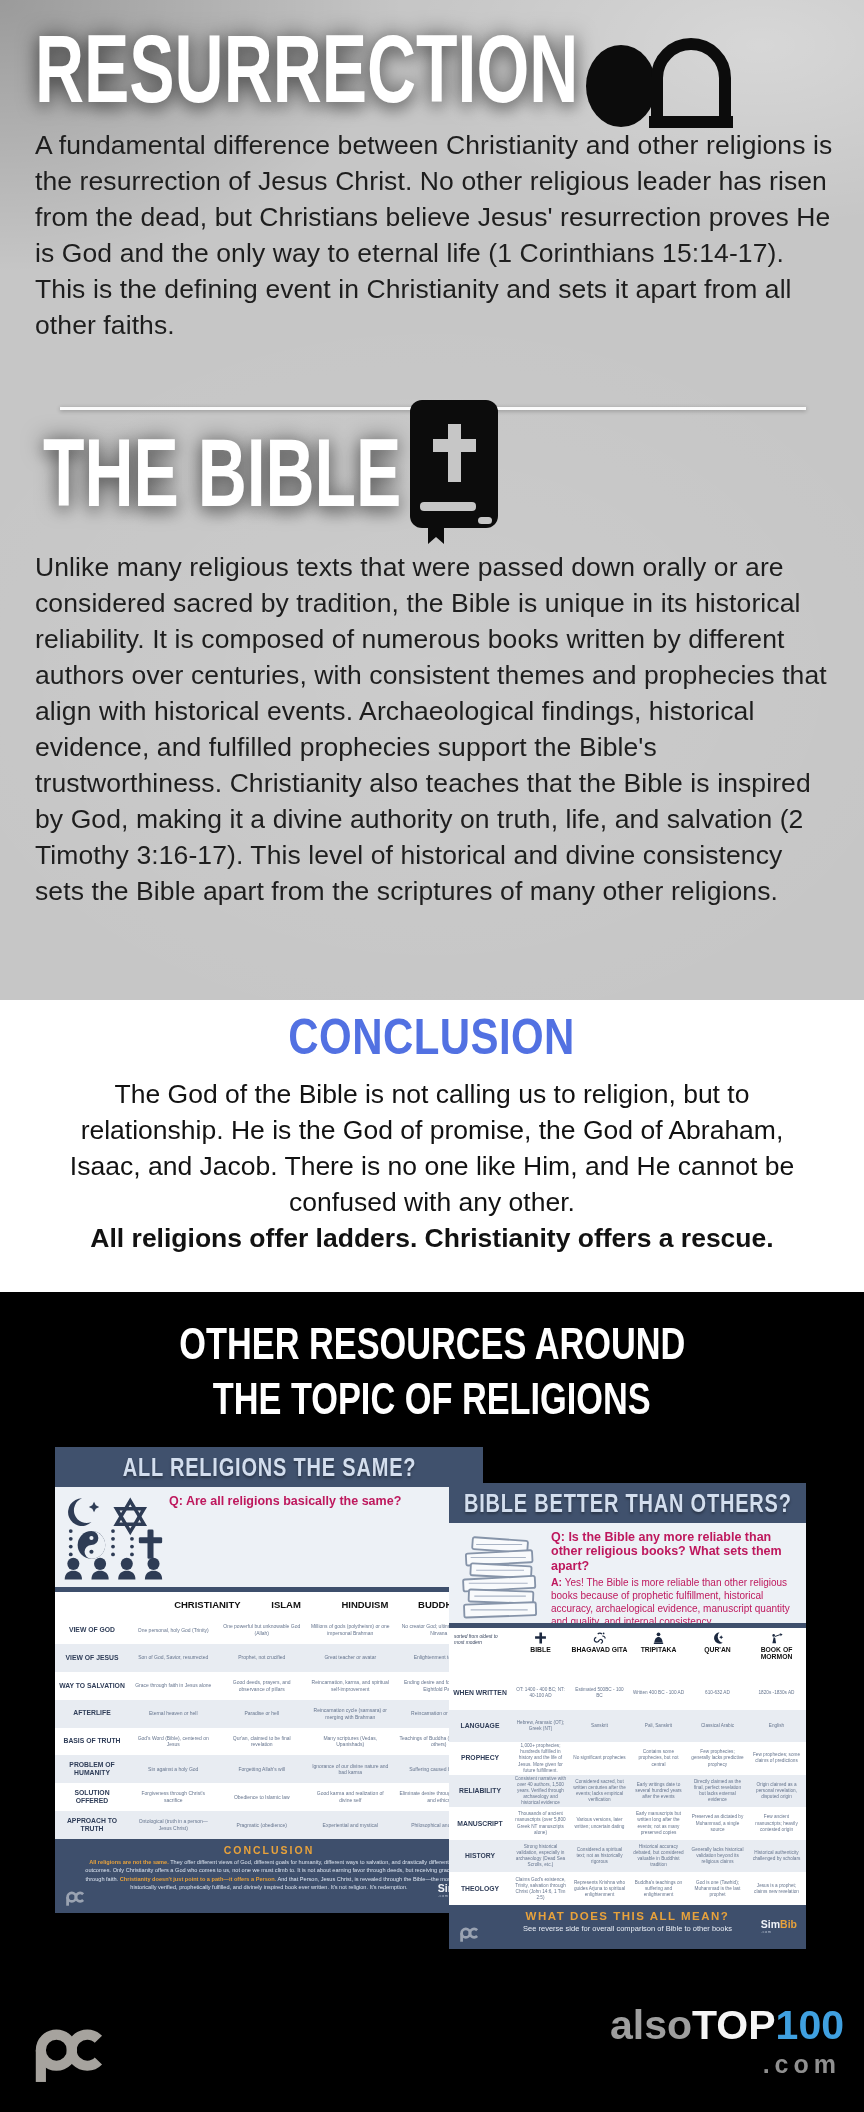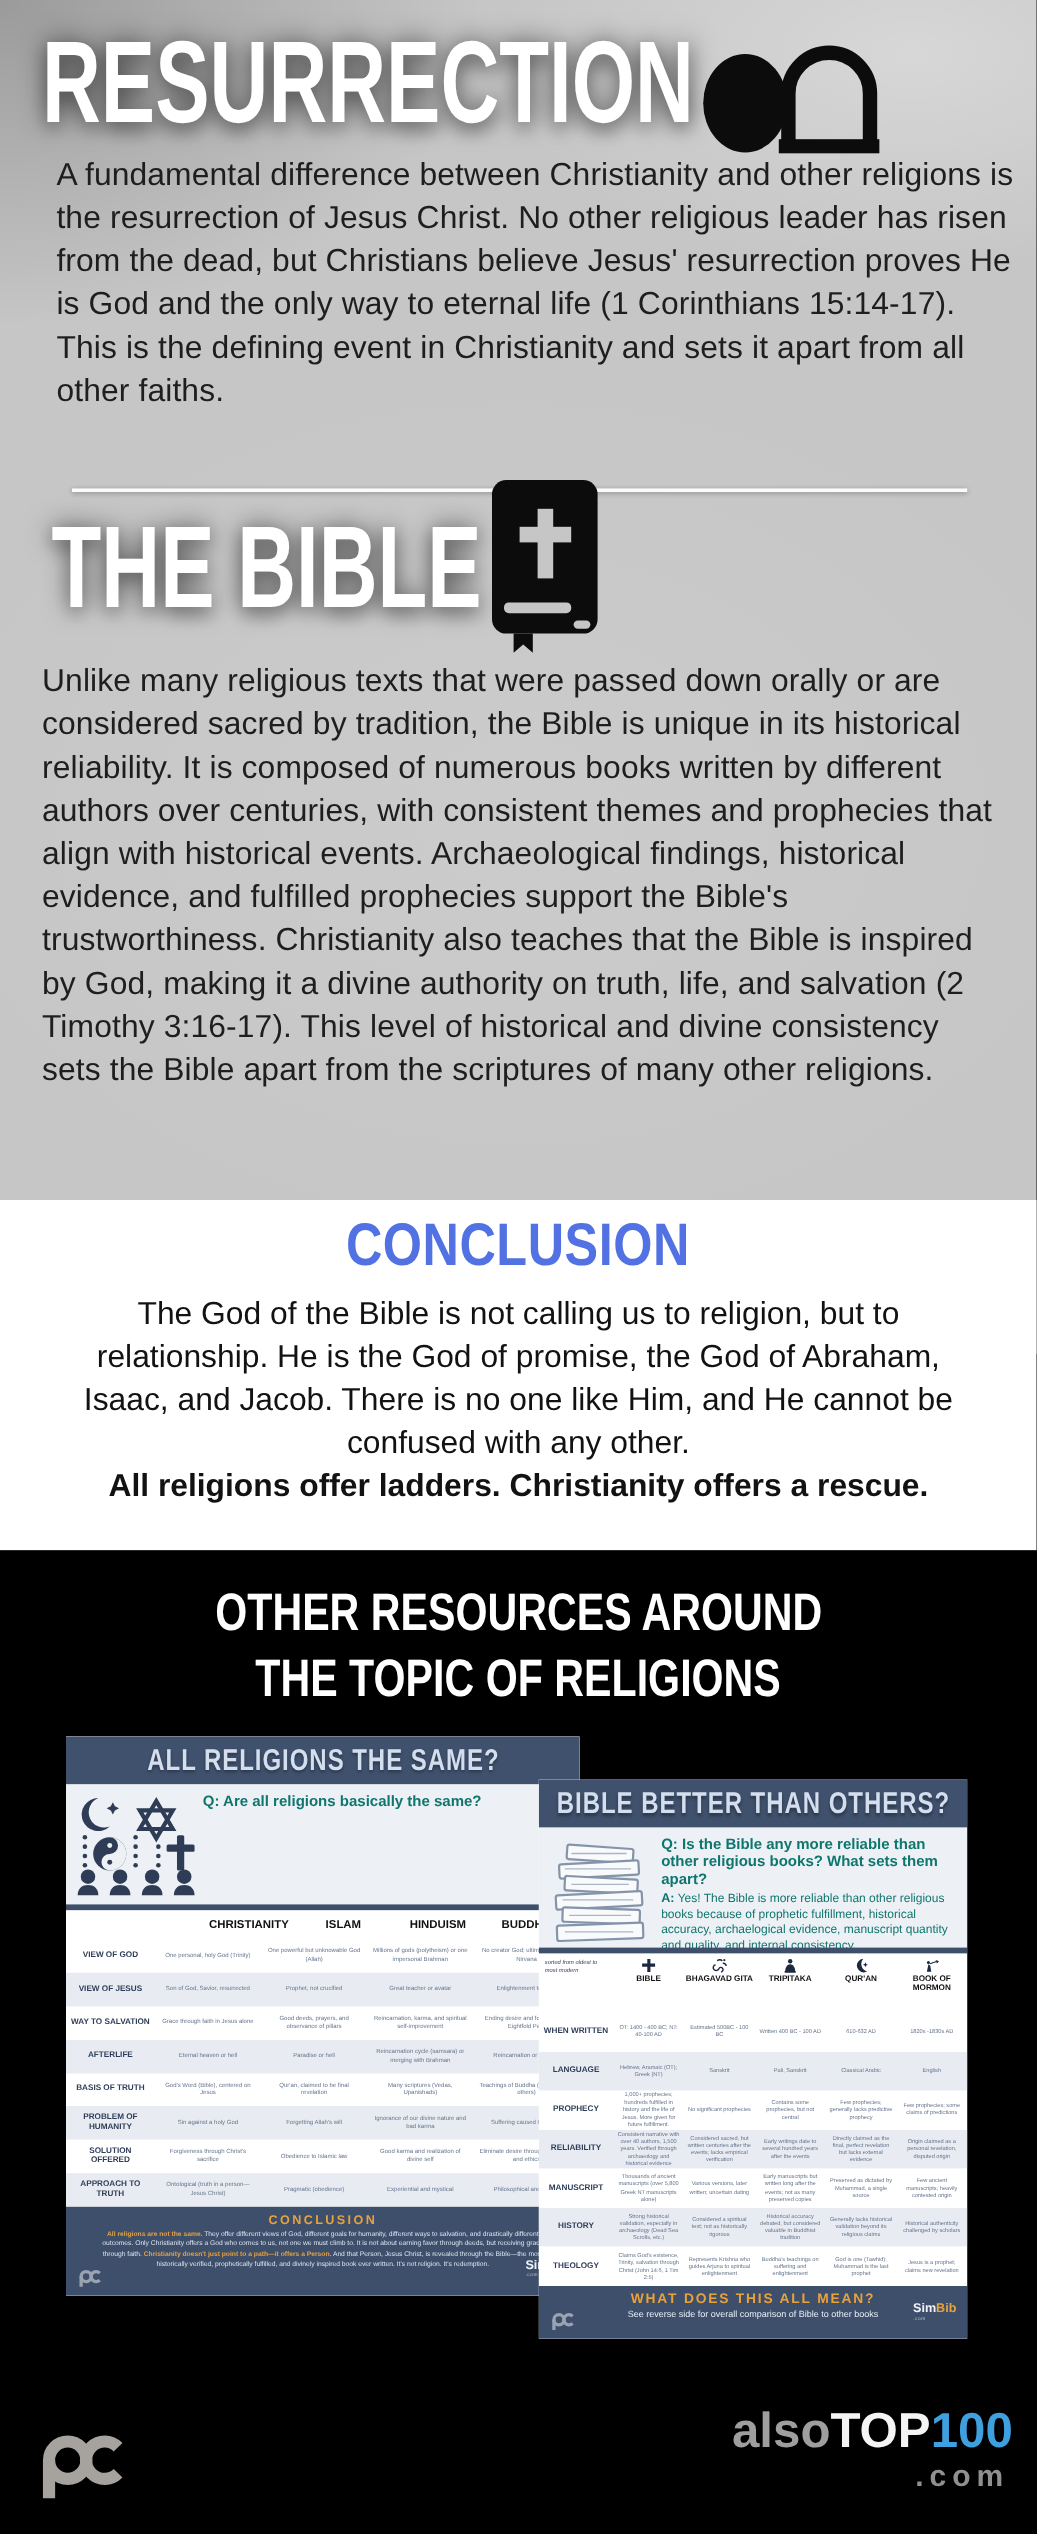--- a/index.html
+++ b/index.html
@@ -12,21 +12,21 @@
       radial-gradient(ellipse 500px 260px at 88% 4%, rgba(255,255,255,.30), transparent 70%),
       radial-gradient(ellipse 700px 500px at 50% 60%, rgba(255,255,255,.10), transparent 75%),
       #c6c6c6;}
   .big-h{position:absolute;margin:0;color:#fff;font-weight:700;line-height:1.05;white-space:nowrap;
     transform:scaleX(.70);transform-origin:0 60%;
     text-shadow:0 0 26px rgba(0,0,0,.55),0 6px 18px rgba(0,0,0,.30);}
   .h-resurrection{left:35px;top:18px;font-size:97px;}
   .h-bible{left:43px;top:422px;font-size:97px;}
   .gray-body{position:absolute;left:35px;width:800px;margin:0;font-size:26.5px;line-height:1.36;
     color:#1e1e1e;letter-spacing:.1px;}
-  .p1{top:127px;margin-left:12px;} .p2{top:549px;}
+  .p1{top:127px;} .p2{top:549px;}
   .sep{position:absolute;left:60px;top:407px;width:746px;height:3px;background:#fbfbfb;border:none;margin:0;
     box-shadow:0 1px 4px rgba(0,0,0,.3);}
   .tomb-icon{position:absolute;left:583px;top:36px;}
   .bible-icon{position:absolute;left:404px;top:398px;}
   
   .sec-white{position:absolute;top:1000px;left:0;width:864px;height:292px;background:#ffffff;}
   .conclusion-h{position:absolute;top:8px;left:0;width:100%;margin:0;text-align:center;
     font-size:50px;font-weight:700;color:#5271e2;letter-spacing:.5px;}
   .conclusion-h .cond{display:inline-block;transform:scaleX(.84);}
   .conclusion-body{position:absolute;top:76px;left:48px;width:768px;margin:0;text-align:center;
@@ -39,21 +39,21 @@
   .res-h .cond{display:inline-block;transform:scaleX(.78);white-space:nowrap;}
   
   .card{position:absolute;top:155px;height:466px;background:#fff;display:flex;flex-direction:column;
     overflow:hidden;}
   .c1{left:55px;width:428px;} .c2{left:449px;width:357px;margin-top:36px;}
   .card-head{height:40px;flex:none;background:#40516d;display:flex;align-items:center;justify-content:center;}
   .card-head span{display:inline-block;transform:scaleX(.80);white-space:nowrap;color:#d3deee;
     font-weight:700;font-size:25px;letter-spacing:1px;text-shadow:0 2px 3px rgba(0,0,0,.35);}
   .qa{height:100px;flex:none;background:#edf1f6;display:flex;padding:5px 8px 3px 8px;box-sizing:border-box;}
   .qa-art{flex:none;margin-right:6px;}
-  .qa-text{flex:1;color:#0f766e;min-width:0;}
+  .qa-text{flex:1;color:#be185d;min-width:0;}
   .q{margin:2px 0 3px 0;font-size:12.5px;font-weight:700;line-height:1.15;}
   .a{margin:0;font-size:10px;line-height:1.28;}
   .a b{font-size:10.5px;}
   .divider{height:5px;flex:none;background:#3e4f6c;}
   .tbl{flex:1 1 auto;display:flex;flex-direction:column;min-height:0;background:#fff;}
   .thead{flex:none;height:24px;display:flex;align-items:center;padding-left:39px;}
   .trow{flex:1 1 0;display:flex;align-items:center;overflow:hidden;}
   .alt{background:#e8ecf2;}
   .c1 .rl{width:74px;flex:none;} .c2 .rl{width:62px;flex:none;}
   .rl{font-size:6.8px;font-weight:700;color:#2f3d58;text-align:center;line-height:1.2;padding:0 3px;box-sizing:border-box;}

